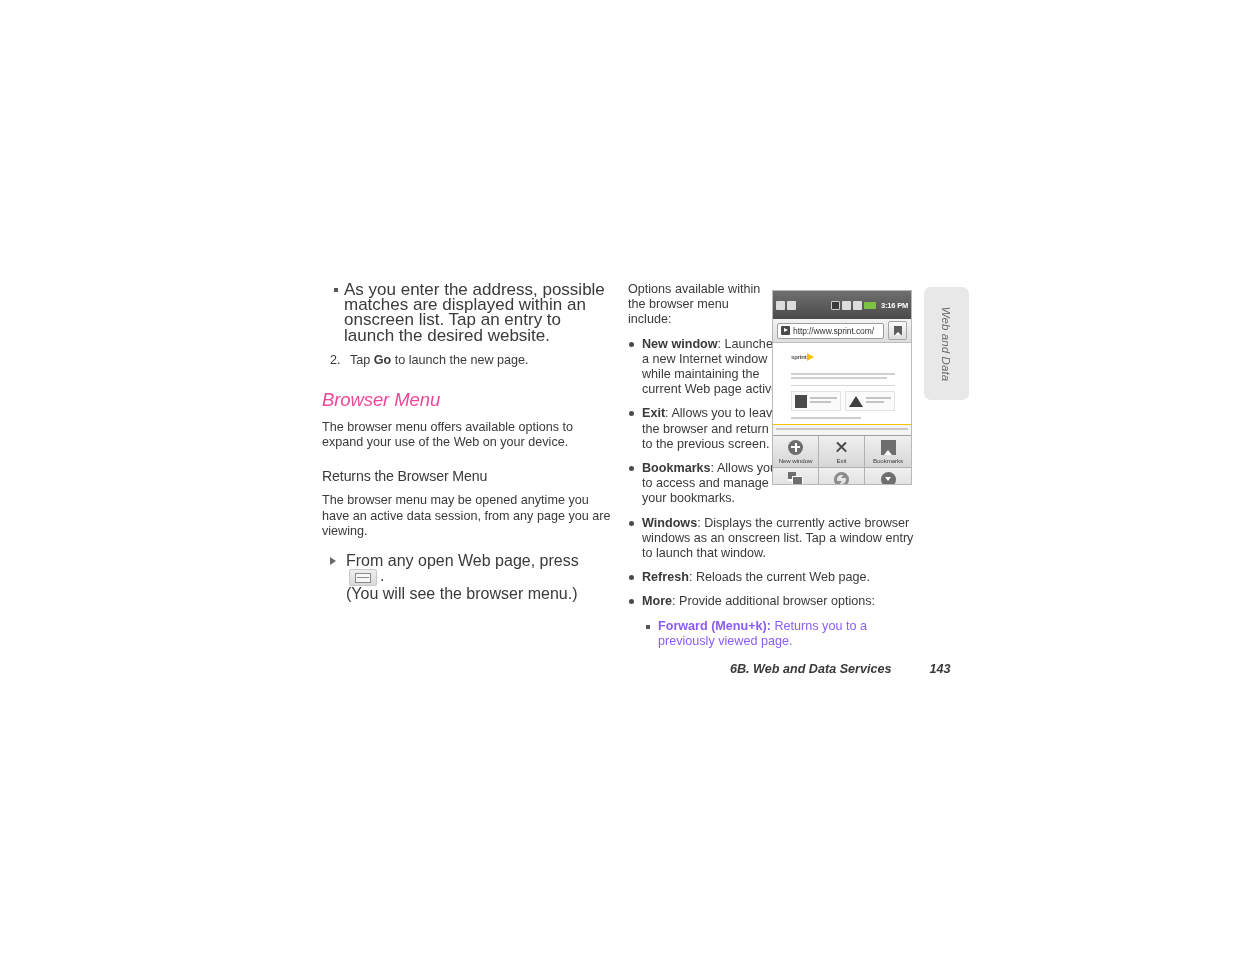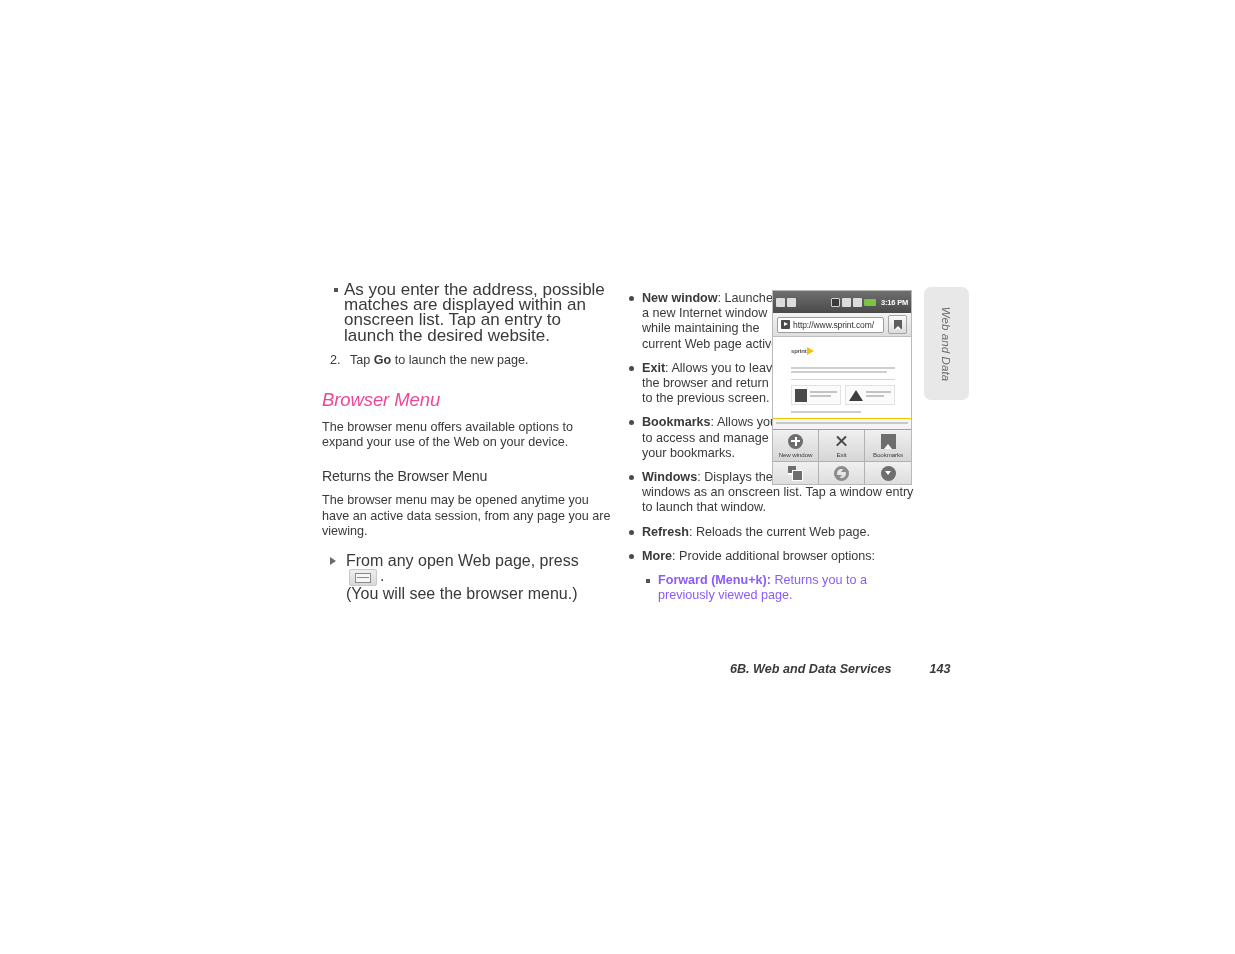--- a/index.html
+++ b/index.html
@@ -203,21 +203,21 @@
     top: 290px;
     width: 140px;
     height: 195px;
     background: #ffffff;
     border: 1px solid #b9b9b9;
     box-sizing: border-box;
     overflow: hidden;
     font-family: "Liberation Sans", sans-serif;
   }
   .statusbar {
-    height: 22px;
+    height: 28px;
     background: linear-gradient(to bottom, #6f6f6f, #4a4a4a);
     display: flex;
     padding: 0 3px;
     box-sizing: border-box;
   }
   .sb-left { display: flex; gap: 2px; align-items: center; }
   .sb-right { margin-left: auto; display: flex; gap: 2px; align-items: center; }
   .sb-ico {
     width: 9px; height: 9px;
     background: #dcdcdc;
@@ -578,20 +578,21 @@
       <span>From any open Web page, press</span>
       <span class="menukey"><span class="kb"></span></span><span>.</span>
       <br>
       <span>(You will see the browser menu.)</span>
     </div>
 
   </div>
 
   <div class="col-right">
 
+    <p class="intro-narrow">Options available within the browser menu include:</p>
 
     <div class="rd-item narrow">
       <span class="rd-marker"></span>
       <span class="b">New window</span><span>: Launches a new Internet window while maintaining the current Web page active.</span>
     </div>
 
     <div class="rd-item narrow">
       <span class="rd-marker"></span>
       <span class="b">Exit</span><span>: Allows you to leave the browser and return to the previous screen.</span>
     </div>

